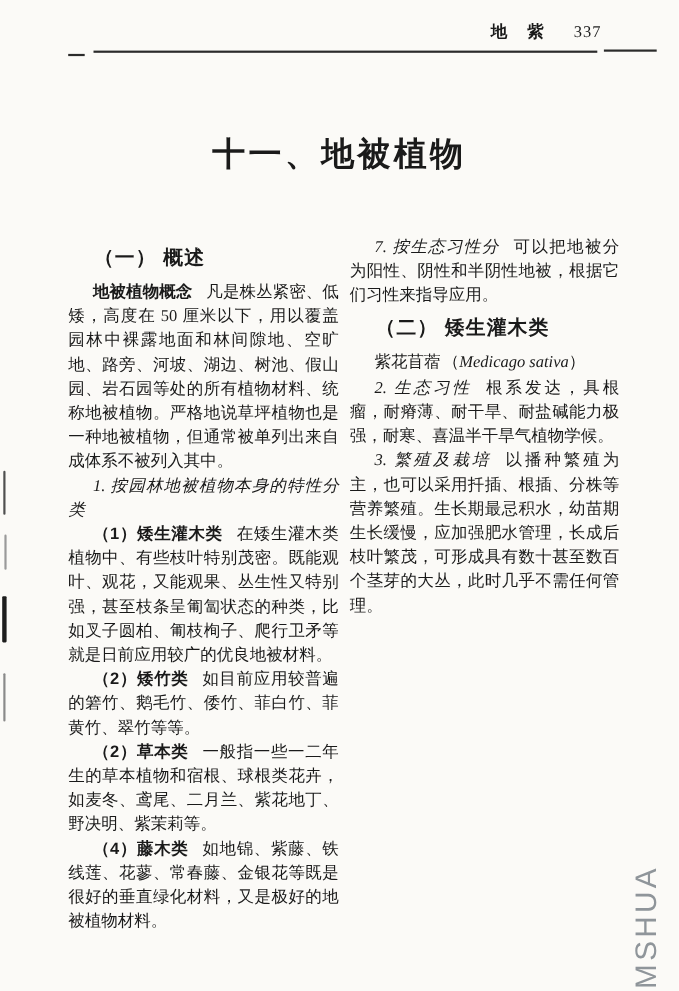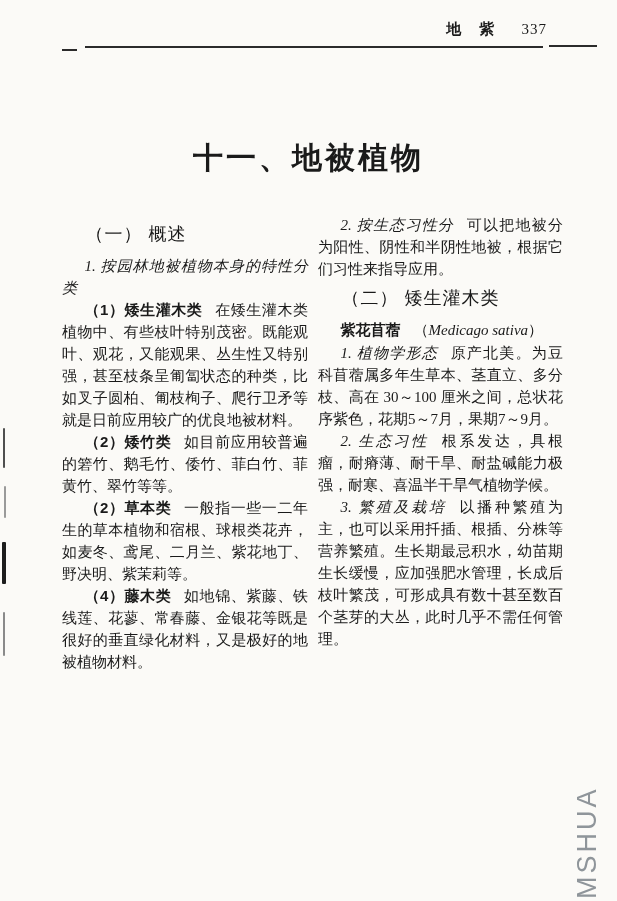--- a/index.html
+++ b/index.html
@@ -19,40 +19,40 @@
   }
   .running-head .rt { letter-spacing: 7px; }
   .running-head .pn { margin-left: 16px; letter-spacing: 1px; font-weight: normal; font-family:"Liberation Serif", serif; }
   
   .rule { position:absolute; background:#2b2b2b; }
   .rule-dash  { left:62px;  top:49px; width:15px; height:2px; }
   .rule-main  { left:85px;  top:46px; width:458px; height:2px; }
   .rule-right { left:549px; top:45px; width:48px;  height:2px; }
   
   .chapter-title {
-    position:absolute; top:138px; left:0; width:100%;
+    position:absolute; top:120px; left:0; width:100%;
     text-align:center; font-size:30px; font-weight:bold;
     letter-spacing:3px;
     font-family:"Liberation Sans", sans-serif;
   }
   
   .col { position:absolute; width:246px; font-size:15px; line-height:22px; }
   .col-left  { left:62px;  top:216px; }
   .col-right { left:318px; top:214px; width:245px; }
   .para { margin:0; text-align:justify; text-indent:1.5em; }
   .lead { margin-right:0.85em; }
   .lead.bold { font-weight:bold; font-family:"Liberation Sans", sans-serif; }
   .lead.kaiti { font-style:italic; font-weight:500; }
   h2.sec {
-    font-size:18px; font-weight:normal; margin:7px 0 10px;
+    font-size:18px; font-weight:bold; margin:7px 0 10px;
     text-indent:1.3em; letter-spacing:1px;
     font-family:"Liberation Sans", sans-serif;
   }
   .entry { margin:1px 0; text-align:left; text-indent:1.5em; }
-  .entry .cn { font-weight:bold; font-family:"Liberation Sans", sans-serif; margin-right:13px; }
+  .entry .cn { font-weight:normal; font-family:"Liberation Sans", sans-serif; margin-right:2px; }
   .entry .latin { font-style:italic; }
   
   .watermark {
     position:absolute; left:572px; top:899px;
     transform: rotate(-90deg); transform-origin: 0 0;
     font-size:27px; letter-spacing:3px; color:#8f959a;
     font-family:"Liberation Sans", sans-serif; white-space:nowrap;
   }
   
   .artifact { position:absolute; border-radius:1px; }
@@ -72,31 +72,31 @@
   </div>
 
   <div class="rule rule-dash"></div>
   <div class="rule rule-main"></div>
   <div class="rule rule-right"></div>
 
   <div class="chapter-title">十一、地被植物</div>
 
   <div class="col col-left">
       <h2 class="sec">（一） 概述</h2>
+      <p class="para"><span class="lead bold">地被植物概念</span>凡是株丛紧密、低矮，高度在 50 厘米以下，用以覆盖园林中裸露地面和林间隙地、空旷地、路旁、河坡、湖边、树池、假山园、岩石园等处的所有植物材料、统称地被植物。严格地说草坪植物也是一种地被植物，但通常被单列出来自成体系不被列入其中。</p>
       <p class="para"><span class="lead kaiti">1. 按园林地被植物本身的特性分类</span></p>
       <p class="para"><span class="lead bold">（1）矮生灌木类</span>在矮生灌木类植物中、有些枝叶特别茂密。既能观叶、观花，又能观果、丛生性又特别强，甚至枝条呈匍匐状态的种类，比如叉子圆柏、匍枝栒子、爬行卫矛等就是日前应用较广的优良地被材料。</p>
       <p class="para"><span class="lead bold">（2）矮竹类</span>如目前应用较普遍的箬竹、鹅毛竹、倭竹、菲白竹、菲黄竹、翠竹等等。</p>
       <p class="para"><span class="lead bold">（2）草本类</span>一般指一些一二年生的草本植物和宿根、球根类花卉，如麦冬、鸢尾、二月兰、紫花地丁、野决明、紫茉莉等。</p>
       <p class="para"><span class="lead bold">（4）藤木类</span>如地锦、紫藤、铁线莲、花蓼、常春藤、金银花等既是很好的垂直绿化材料，又是极好的地被植物材料。</p>
     </div>
   <div class="col col-right">
-      <p class="para"><span class="lead kaiti">2. 按生态习性分</span>可以把地被分为阳性、阴性和半阴性地被，根据它们习性来指导应用。</p>
+      <p class="para"><span class="lead kaiti">7. 按生态习性分</span>可以把地被分为阳性、阴性和半阴性地被，根据它们习性来指导应用。</p>
       <h2 class="sec">（二） 矮生灌木类</h2>
       <p class="entry"><span class="cn">紫花苜蓿</span>（<span class="latin">Medicago sativa</span>）</p>
-      <p class="para"><span class="lead kaiti">1. 植物学形态</span>原产北美。为豆科苜蓿属多年生草本、茎直立、多分枝、高在 30～100 厘米之间，总状花序紫色，花期5～7月，果期7～9月。</p>
       <p class="para"><span class="lead kaiti">2. 生态习性</span>根系发达，具根瘤，耐瘠薄、耐干旱、耐盐碱能力极强，耐寒、喜温半干旱气植物学候。</p>
       <p class="para"><span class="lead kaiti">3. 繁殖及栽培</span>以播种繁殖为主，也可以采用扦插、根插、分株等营养繁殖。生长期最忌积水，幼苗期生长缓慢，应加强肥水管理，长成后枝叶繁茂，可形成具有数十甚至数百个茎芽的大丛，此时几乎不需任何管理。</p>
     </div>
 
   <div class="watermark">MSHUA</div>
 
   <div class="artifact a1"></div>
   <div class="artifact a2"></div>
   <div class="artifact a3"></div>
   <div class="artifact a4"></div>

